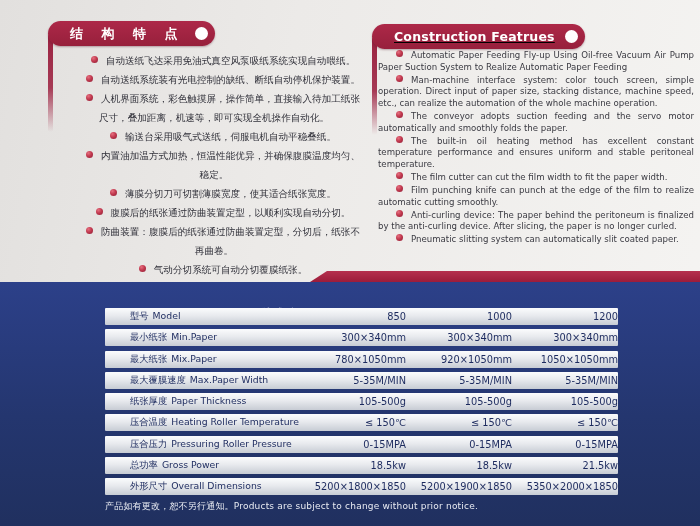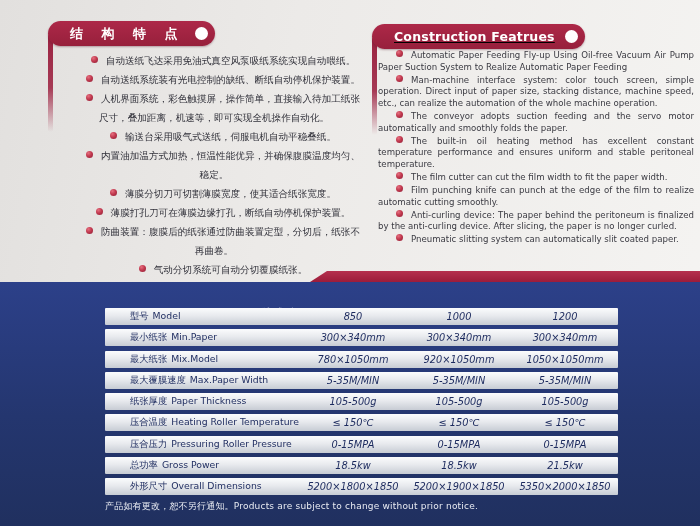--- a/index.html
+++ b/index.html
@@ -55,21 +55,21 @@
   .panel-title .zh { font-weight:bold; letter-spacing:2px; margin-right:12px; }
   .param-table { position:absolute; left:105px; top:26px; width:513px; }
   .param-row {
     display:flex; align-items:center; height:17px; margin-bottom:4.3px;
     background:linear-gradient(180deg,#fbfcfd 0%,#e8eaee 45%,#c7ccd4 100%);
     border-radius:1px; color:#1c2a5e;
   }
   .row-label { width:195px; padding-left:25px; font-size:9.3px; white-space:nowrap; }
   .row-label .en { margin-left:4px; }
   .row-cells { flex:1; display:flex; }
-  .cell { flex:1; text-align:center; font-size:9.8px; white-space:nowrap;font-style:italic; }
+  .cell { flex:1; text-align:right; font-size:9.8px; white-space:nowrap; }
   .footnote { position:absolute; left:105px; top:218px; color:#e8ebf2; font-size:9px; letter-spacing:.2px; }
 </style>
 </head>
 <body>
 
 <div class="page">
 
   <div class="banner" id="left-banner">
     <div class="banner-tail"></div>
     <div class="banner-pill">
@@ -93,21 +93,21 @@
       <p class="feature-item"><span class="bullet-dot"></span><span>自动送纸系统装有光电控制的缺纸、断纸自动停机保护装置。</span></p>
 
       <p class="feature-item"><span class="bullet-dot"></span><span>人机界面系统，彩色触摸屏，操作简单，直接输入待加工纸张尺寸，叠加距离，机速等，即可实现全机操作自动化。</span></p>
 
       <p class="feature-item"><span class="bullet-dot"></span><span>输送台采用吸气式送纸，伺服电机自动平稳叠纸。</span></p>
 
       <p class="feature-item"><span class="bullet-dot"></span><span>内置油加温方式加热，恒温性能优异，并确保腹膜温度均匀、稳定。</span></p>
 
       <p class="feature-item"><span class="bullet-dot"></span><span>薄膜分切刀可切割薄膜宽度，使其适合纸张宽度。</span></p>
 
-      <p class="feature-item"><span class="bullet-dot"></span><span>薄膜打孔刀可在薄膜边缘打孔，断纸自动停机保护装置。</span></p>
+      <p class="feature-item"><span class="bullet-dot"></span><span>腹膜后的纸张通过防曲装置定型，以顺利实现自动分切。</span></p>
 
       <p class="feature-item"><span class="bullet-dot"></span><span>防曲装置：腹膜后的纸张通过防曲装置定型，分切后，纸张不再曲卷。</span></p>
 
       <p class="feature-item"><span class="bullet-dot"></span><span>气动分切系统可自动分切覆膜纸张。</span></p>
 
   </div>
 
   <div class="feature-list" id="right-list">
 
       <p class="feature-item"><span class="bullet-dot"></span><span>Automatic Paper Feeding Fly-up Using Oil-free Vacuum Air Pump Paper Suction System to Realize Automatic Paper Feeding</span></p>
@@ -155,21 +155,21 @@
           </div>
           <div class="row-cells">
             <div class="cell">300×340mm</div>
             <div class="cell">300×340mm</div>
             <div class="cell">300×340mm</div>
           </div>
         </div>
 
         <div class="param-row">
           <div class="row-label">
-            <span class="zh">最大纸张</span><span class="en">Mix.Model</span>
+            <span class="zh">最大纸张</span><span class="en">Mix.Paper</span>
           </div>
           <div class="row-cells">
             <div class="cell">780×1050mm</div>
             <div class="cell">920×1050mm</div>
             <div class="cell">1050×1050mm</div>
           </div>
         </div>
 
         <div class="param-row">
           <div class="row-label">

